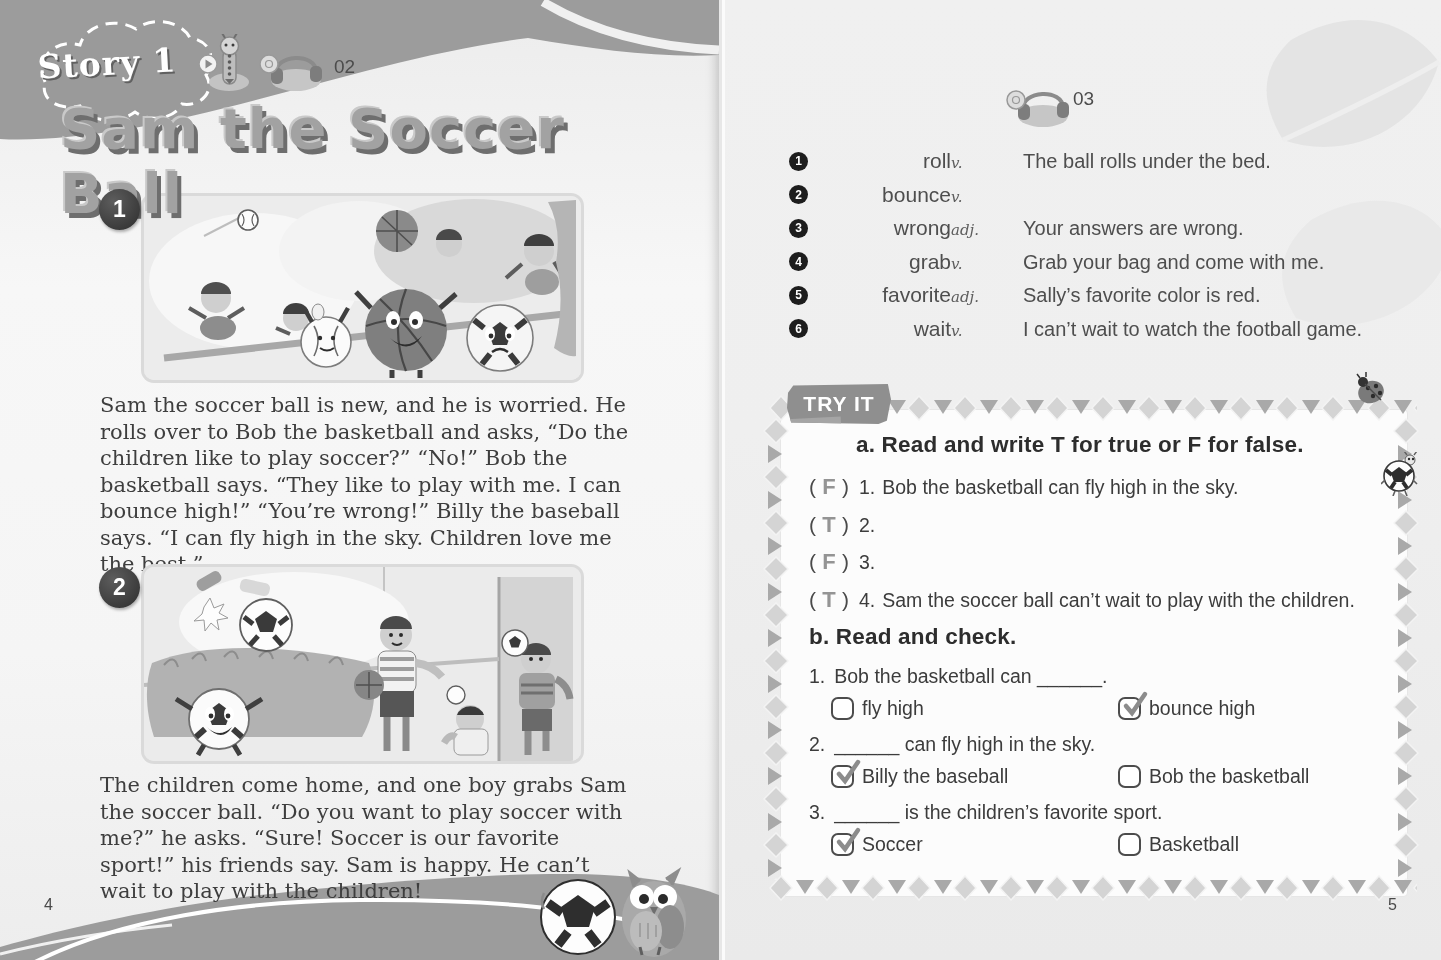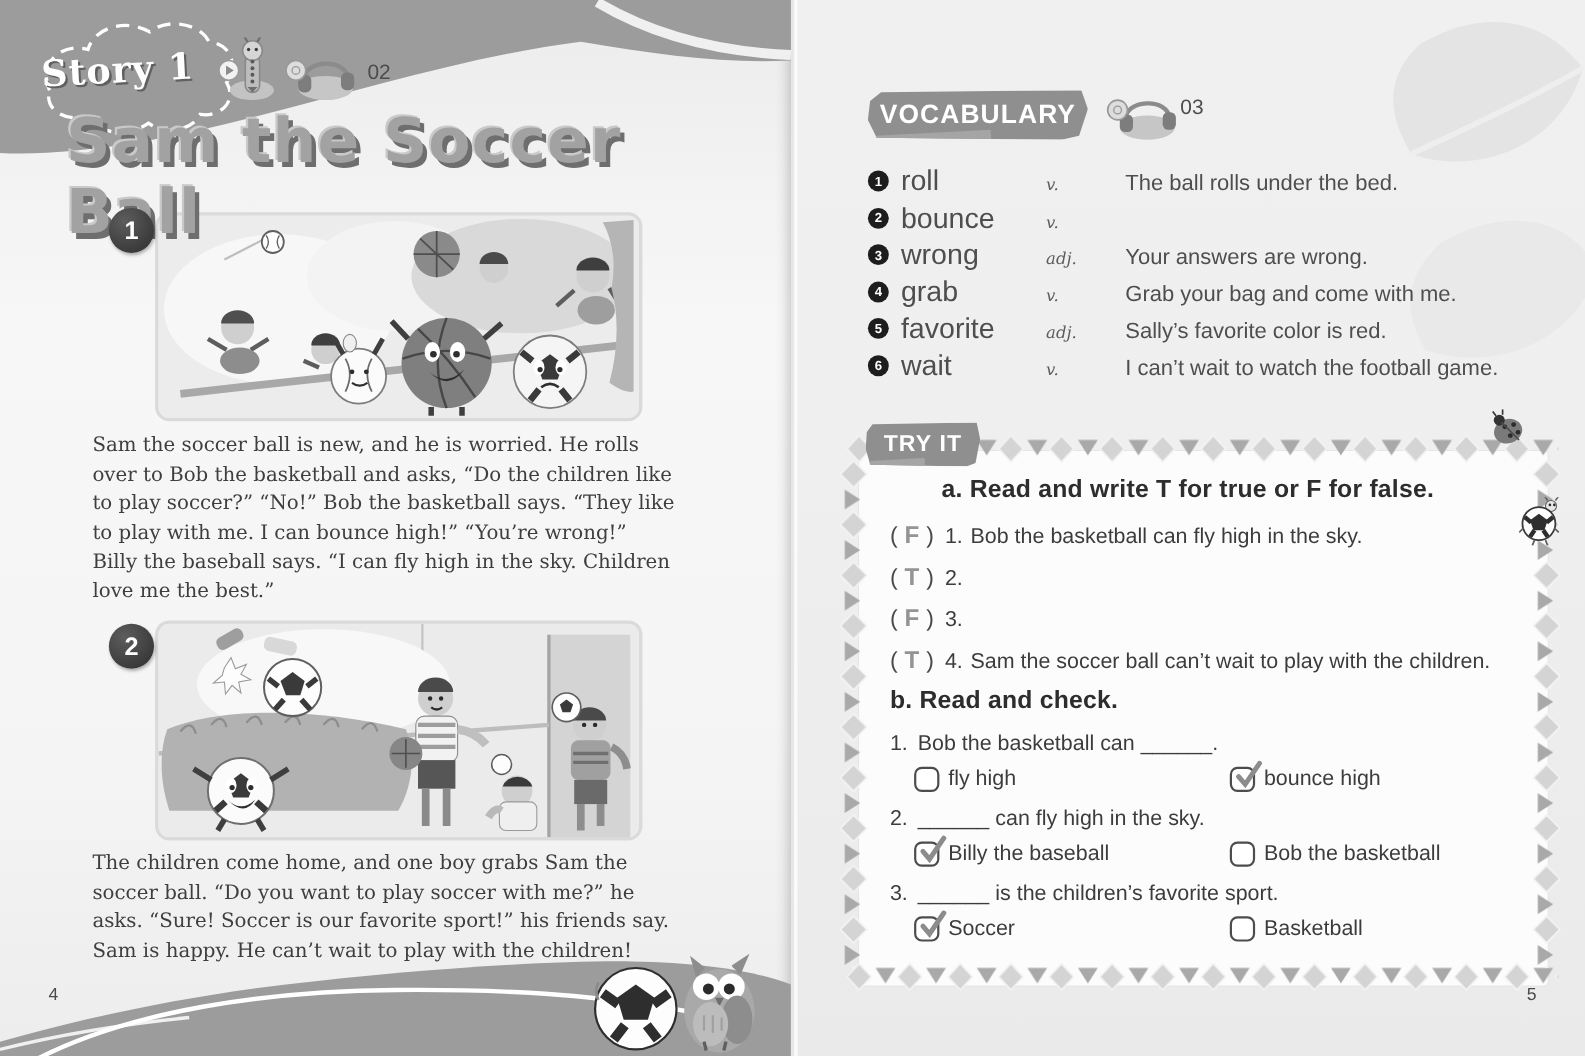--- a/index.html
+++ b/index.html
@@ -46,22 +46,22 @@
     box-shadow:1px 2px 3px rgba(0,0,0,.3);
   }
   .badge-1{ left:99px; top:189px; }
   .badge-2{ left:99px; top:567px; }
 
   .illus{ z-index:2; border-radius:10px; overflow:hidden; box-shadow:0 0 0 3px #dadada; background:#ececec; }
   .illus-1{ left:144px; top:196px; width:437px; height:184px; }
   .illus-2{ left:144px; top:567px; width:437px; height:194px; }
 
   .story-par{
-    left:84px; width:532px; z-index:2;
-    font-family:"DejaVu Serif", serif; font-size:18px; line-height:26.5px; color:#3e3e3e;
+    left:100px; width:532px; z-index:2;
+    font-family:"DejaVu Serif", serif; font-size:21px; line-height:26.5px; color:#3e3e3e;
   }
   .par-1{ top:392px; }
   .par-2{ top:772px; }
 
   .owl-ball{ left:538px; top:845px; z-index:4; }
   .pageno{ font-size:16px; color:#4a4a4a; z-index:5; }
   .pageno-left{ left:44px; top:896px; }
   .pageno-right{ left:663px; top:896px; }
 
   
@@ -77,21 +77,21 @@
     background:#a5a5a5; transform:rotate(-3deg); z-index:-1; }
   .brush-vocab{ left:64px; top:82px; width:200px; height:45px; font-size:24px; }
   .brush-tryit{ left:62px; top:384px; width:104px; height:40px; font-size:21px; }
 
   .vocab-audio{ left:280px; top:76px; z-index:3; display:flex; align-items:flex-end; }
 
   .vocab-list{ left:64px; top:149px; width:620px; z-index:2; }
   .vocab-row{ display:grid; grid-template-columns:30px 132px 72px auto; align-items:baseline; margin-bottom:10.6px; height:23px; }
   .vnum{ width:19px; height:19px; border-radius:50%; background:#1d1d1d; color:#fff;
     font-size:12px; font-weight:bold; display:flex; align-items:center; justify-content:center; align-self:center; }
-  .vword{ font-size:26px; color:#4e4e4e; }
+  .vword{ font-size:21px; color:#4e4e4e;text-align:right; }
   .vpos{ font-family:"DejaVu Serif", serif; font-style:italic; font-size:15px; color:#5d5d5d; }
   .vex{ font-size:20px; color:#4e4e4e; }
 
   .tryit-box{ left:56px; top:410px; width:626px; height:486px; background:#fcfcfc; z-index:1;
     border-radius:4px; box-shadow:0 0 0 1px #e6e6e6; }
   .strip{ z-index:2; }
   .strip-h{ left:44px; width:648px; height:26px; }
   .strip-top{ top:395px; }
   .strip-bot{ top:875px; }
   .strip-v{ width:26px; height:462px; top:418px; }
@@ -309,23 +309,20 @@
 </div>
 
 <div class="page page-right">
 
   <svg class="abs leaves" width="300" height="360" viewBox="0 0 300 360">
     <path d="M150,40 C210,5 265,18 298,62 C280,130 205,162 142,140 C118,100 120,68 150,40 Z" fill="#e4e4e4"></path>
     <path d="M298,62 C250,90 190,118 142,140" stroke="#eeeeee" stroke-width="5" fill="none"></path>
     <path d="M170,220 C230,185 290,200 310,245 C295,310 215,340 155,318 C132,280 138,248 170,220 Z" fill="#e9e9e9"></path>
   </svg>
 
-  <div class="abs brush brush-vocab">
-    <span>VOCABULARY</span>
-  </div>
 
   <div class="abs vocab-audio">
     <svg width="66" height="52" viewBox="0 0 66 52">
       <ellipse cx="38" cy="40" rx="25" ry="11" fill="#c6c6c6"></ellipse>
       <path d="M18,34 C16,14 58,12 58,32" stroke="#8b8b8b" stroke-width="4" fill="none"></path>
       <rect x="13" y="28" width="12" height="16" rx="5" fill="#7d7d7d"></rect>
       <rect x="52" y="26" width="12" height="16" rx="5" fill="#7d7d7d"></rect>
       <circle cx="11" cy="24" r="9" fill="#dddddd" stroke="#999999" stroke-width="1.5"></circle>
       <circle cx="11" cy="24" r="3.5" fill="none" stroke="#999999" stroke-width="1.2"></circle>
     </svg>

